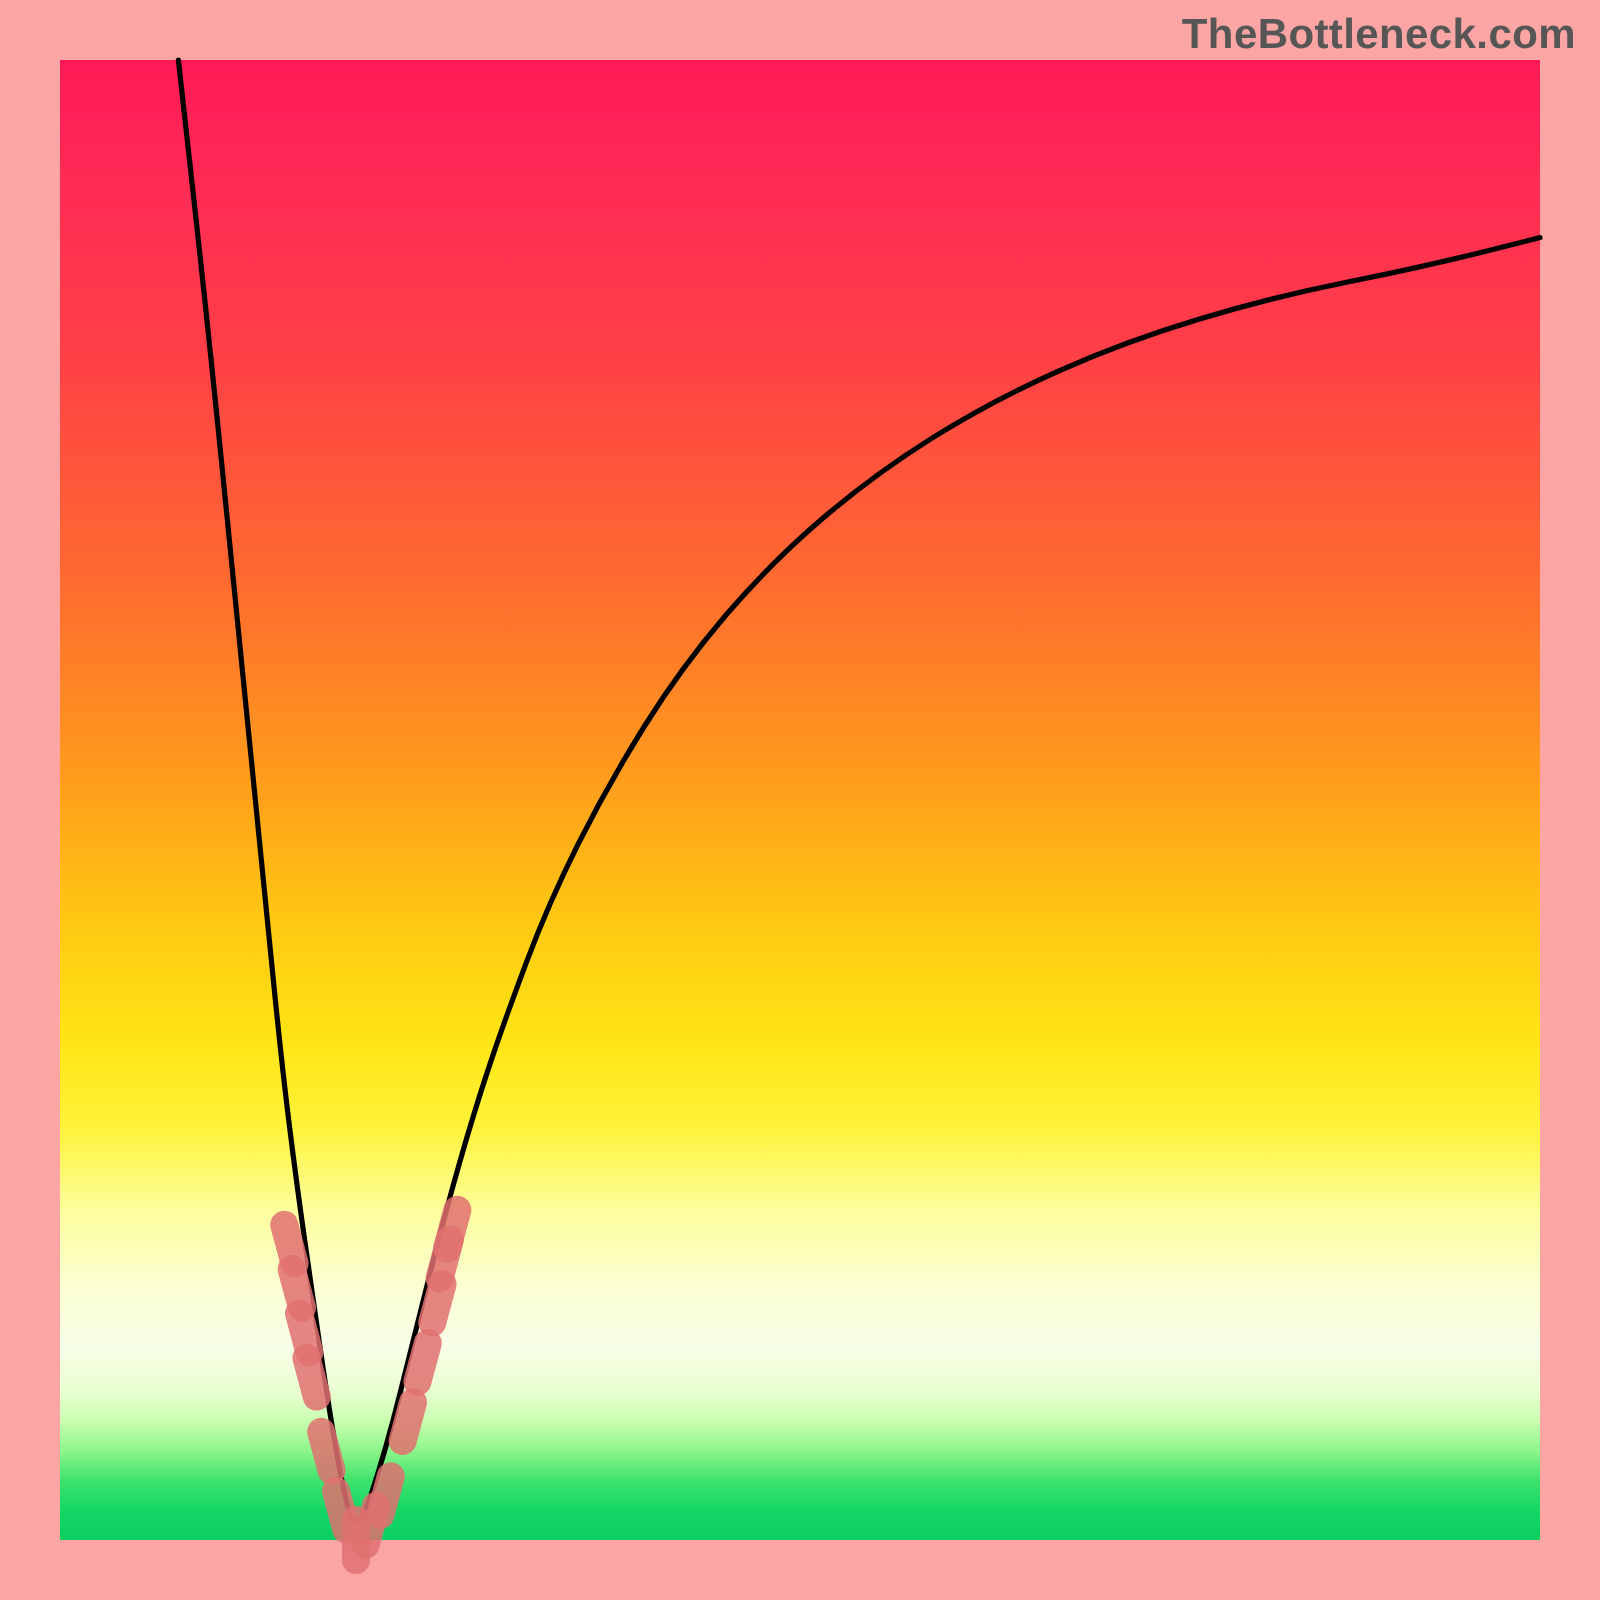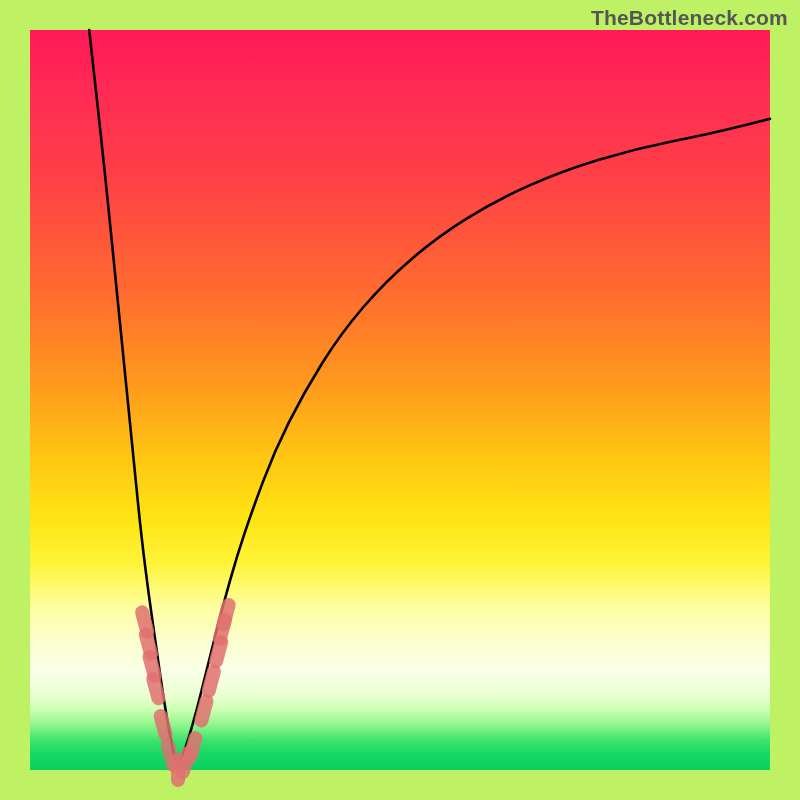--- a/index.html
+++ b/index.html
@@ -7,21 +7,21 @@
     padding: 0;
     width: 800px;
     height: 800px;
     background: #000;
     overflow: hidden;
   }
   .chart-wrap {
     position: relative;
     width: 800px;
     height: 800px;
-    background: #bef264;
+    background: #fca5a5;
   }
   .plot-area {
     position: absolute;
     left: 30px;
     top: 30px;
     width: 740px;
     height: 740px;
     
     background: linear-gradient(
       to bottom,

